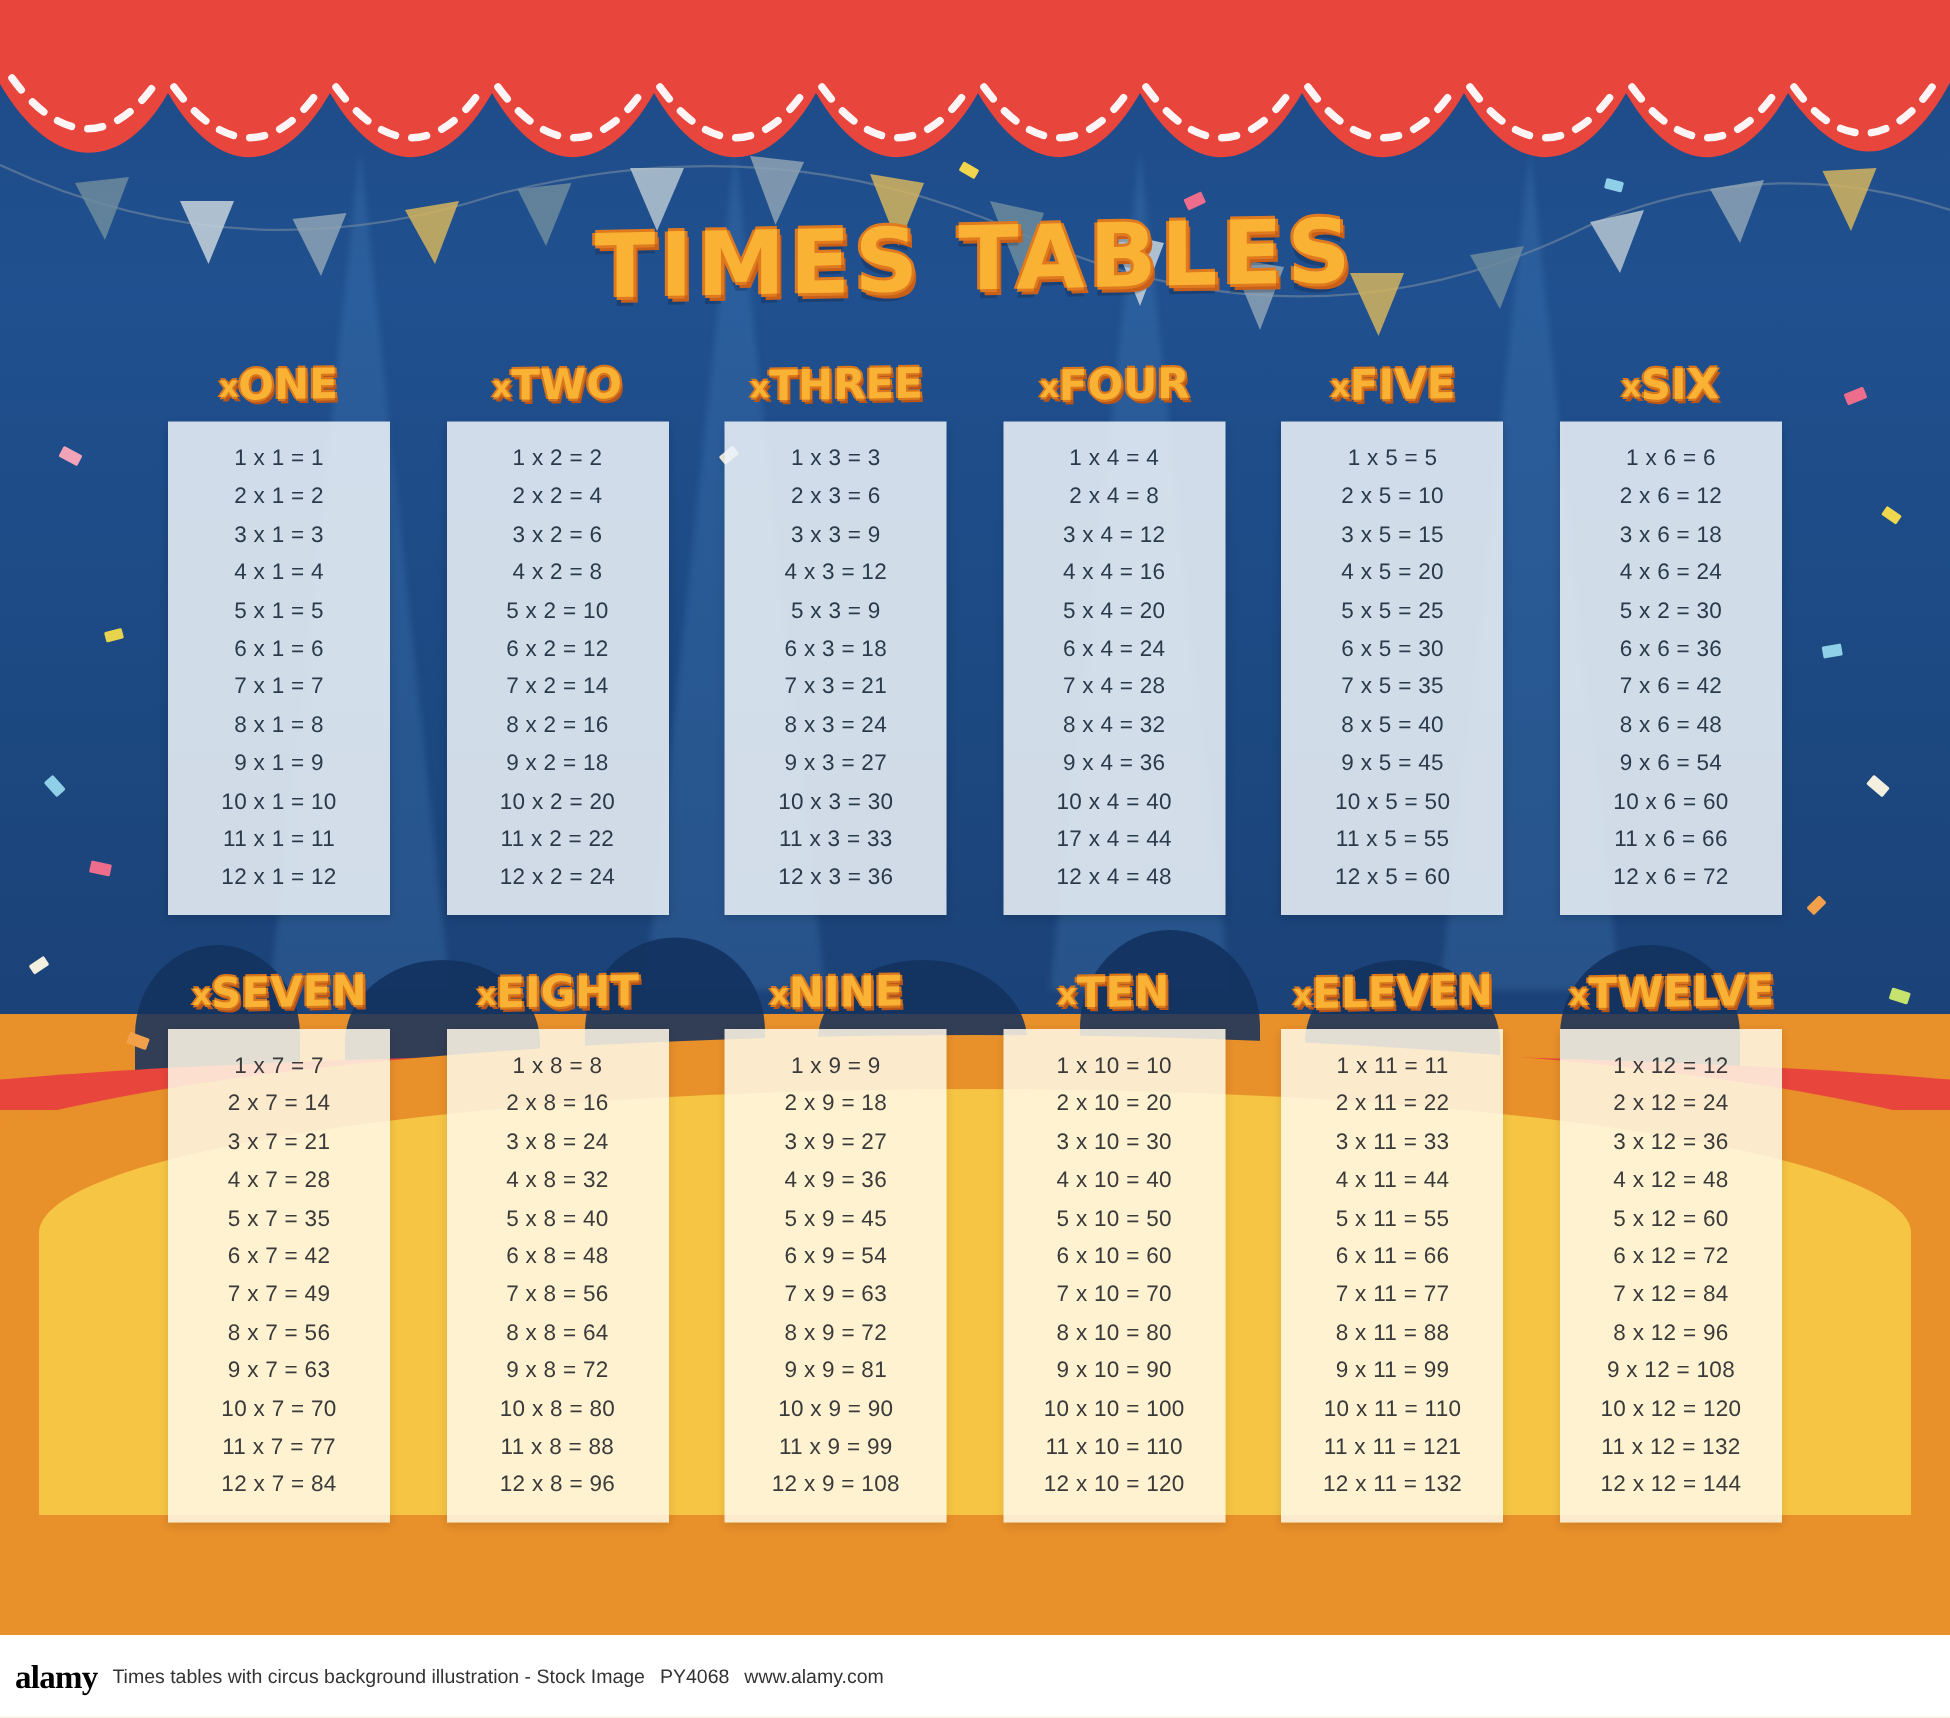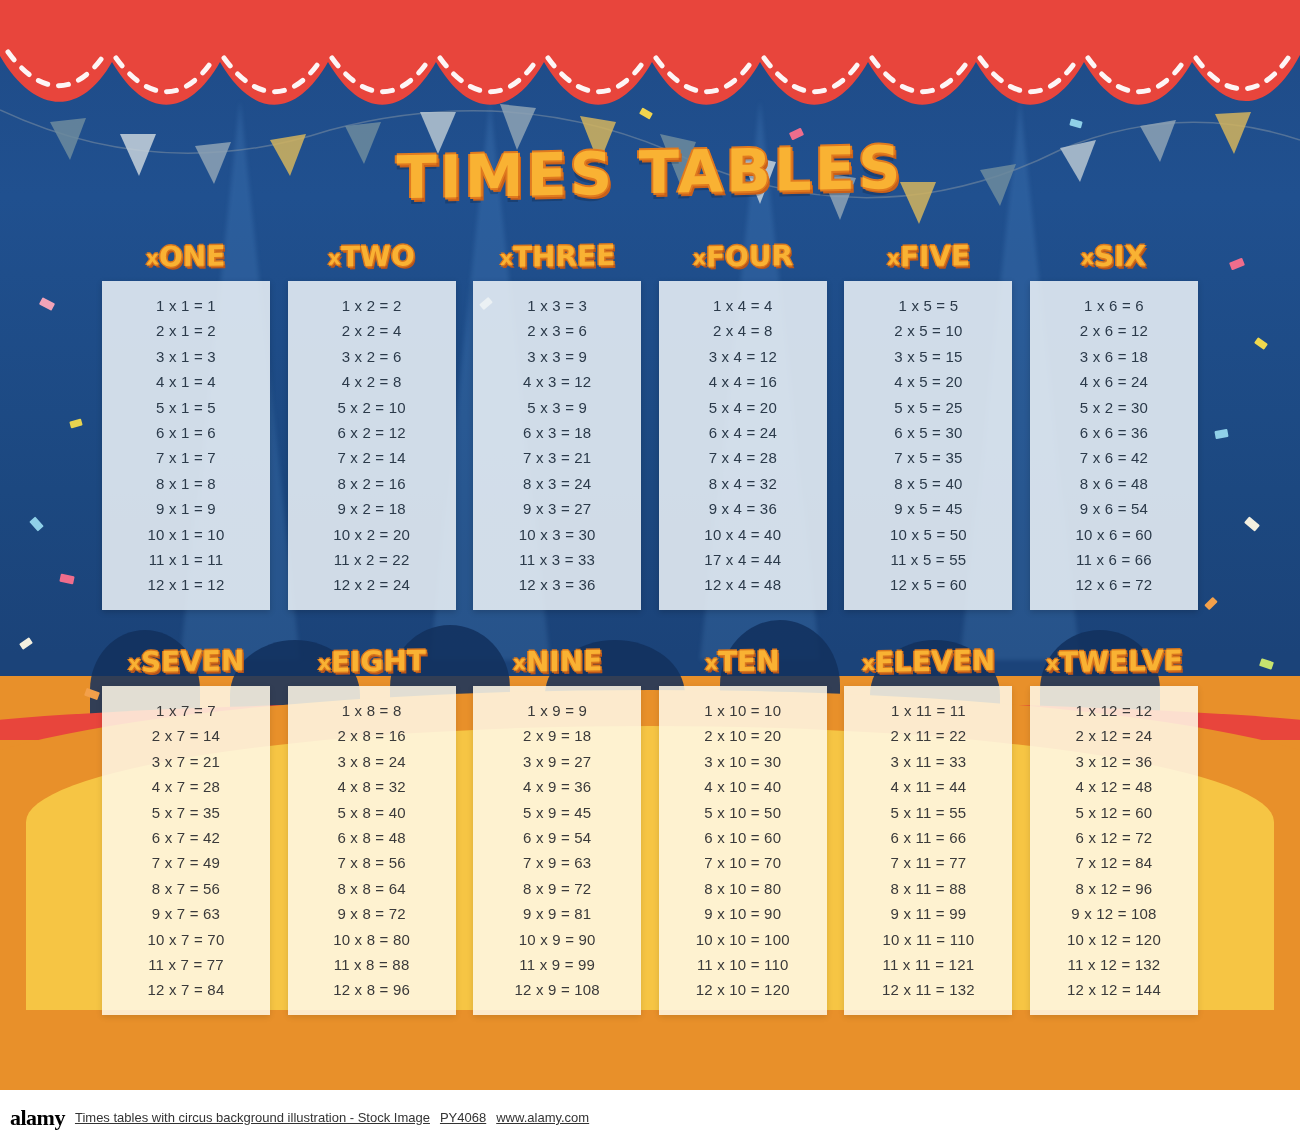--- a/index.html
+++ b/index.html
@@ -146,21 +146,21 @@
     text-shadow:
       -1.5px 0 #d9771d, 1.5px 0 #d9771d, 0 -1.5px #d9771d, 0 1.5px #d9771d,
       2px 3px 0 #b8551a;
     margin-bottom: 8px;
     white-space: nowrap;
     transform: skewY(-1deg);
   }
   .table-head .x { font-size: 20px; vertical-align: 2px; }
 
   .table-card {
-    width: 168px;
+    width: 148px;
     padding: 12px 0 12px 0;
     text-align: center;
     font-size: 15px;
     line-height: 25.4px;
     color: #2b3a4a;
     letter-spacing: .2px;
   }
   #grid-top .table-card {
     background: rgba(233,240,246,0.88);
     box-shadow: 0 2px 6px rgba(0,0,0,.18);
@@ -180,21 +180,20 @@
     background: #ffffff;
     display: flex;
     align-items: center;
     padding-left: 10px;
     gap: 10px;
   }
   #footer-text {
     font-size: 13px;
     color: #333;
     font-family: "Liberation Sans", sans-serif;
-    text-decoration: underline;
   }
   #alamy-logo {
     font-family: Liberation Serif, serif;
     font-weight: bold;
     font-size: 22px;
     color: #000;
     letter-spacing: -0.5px;
   }
 </style>
 </head>

